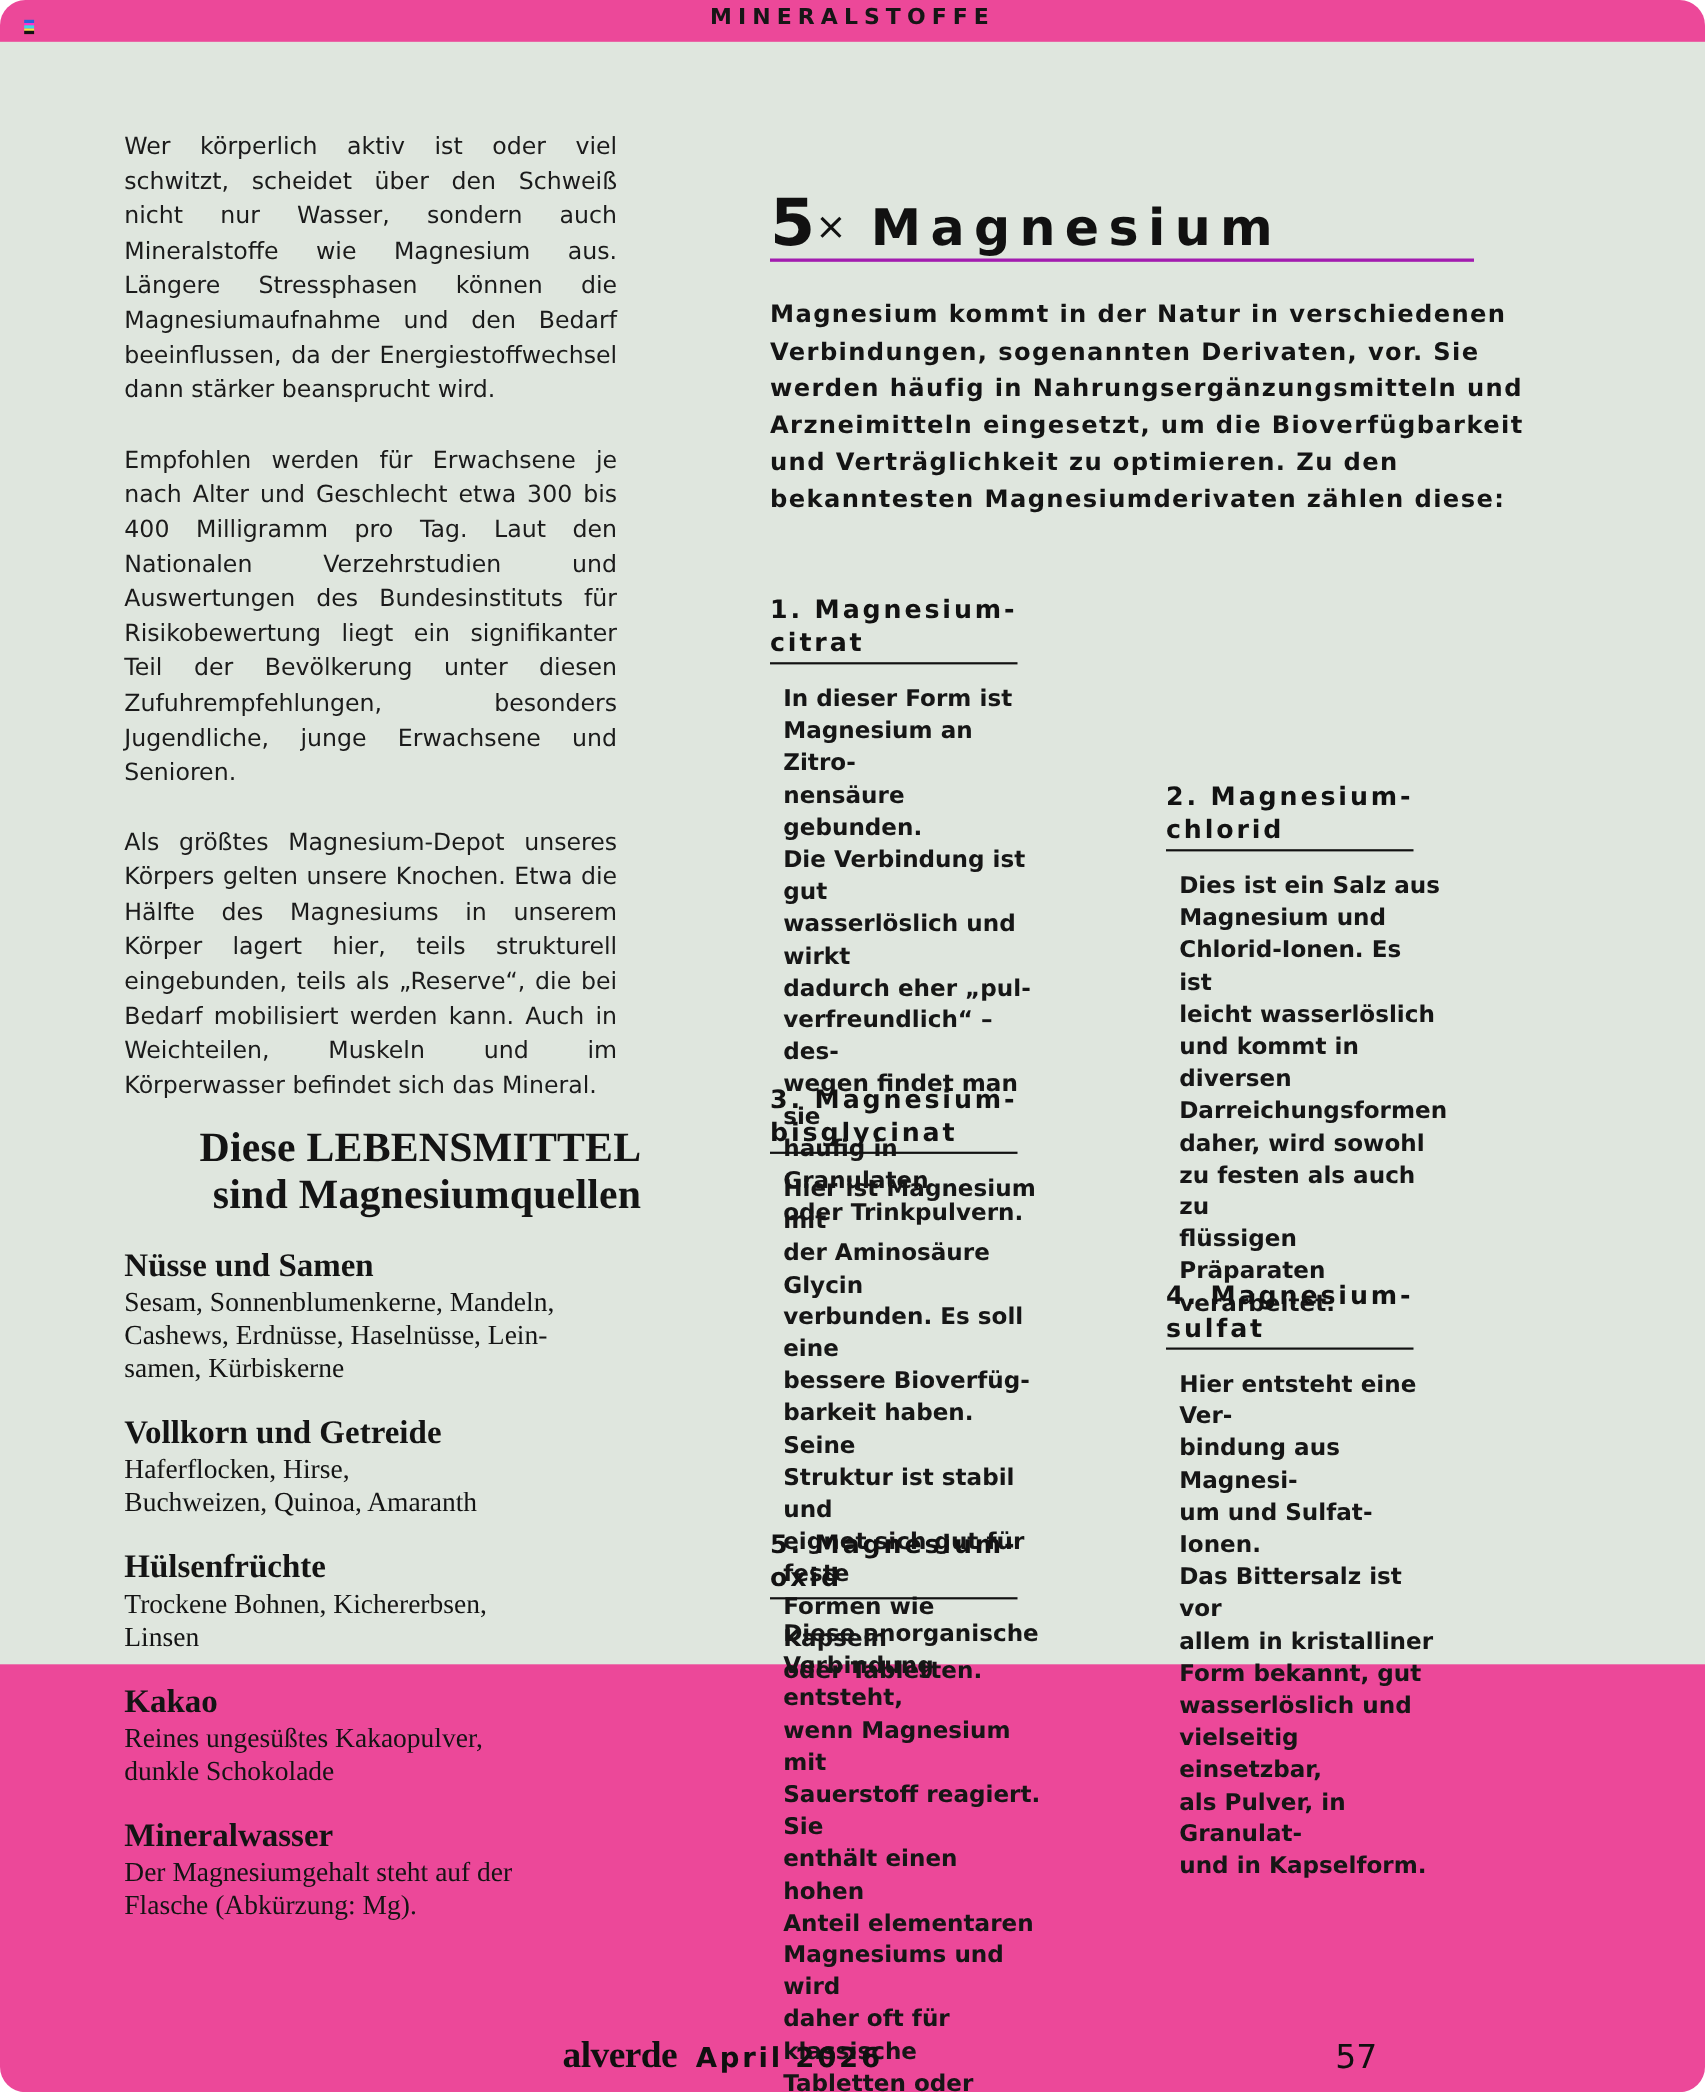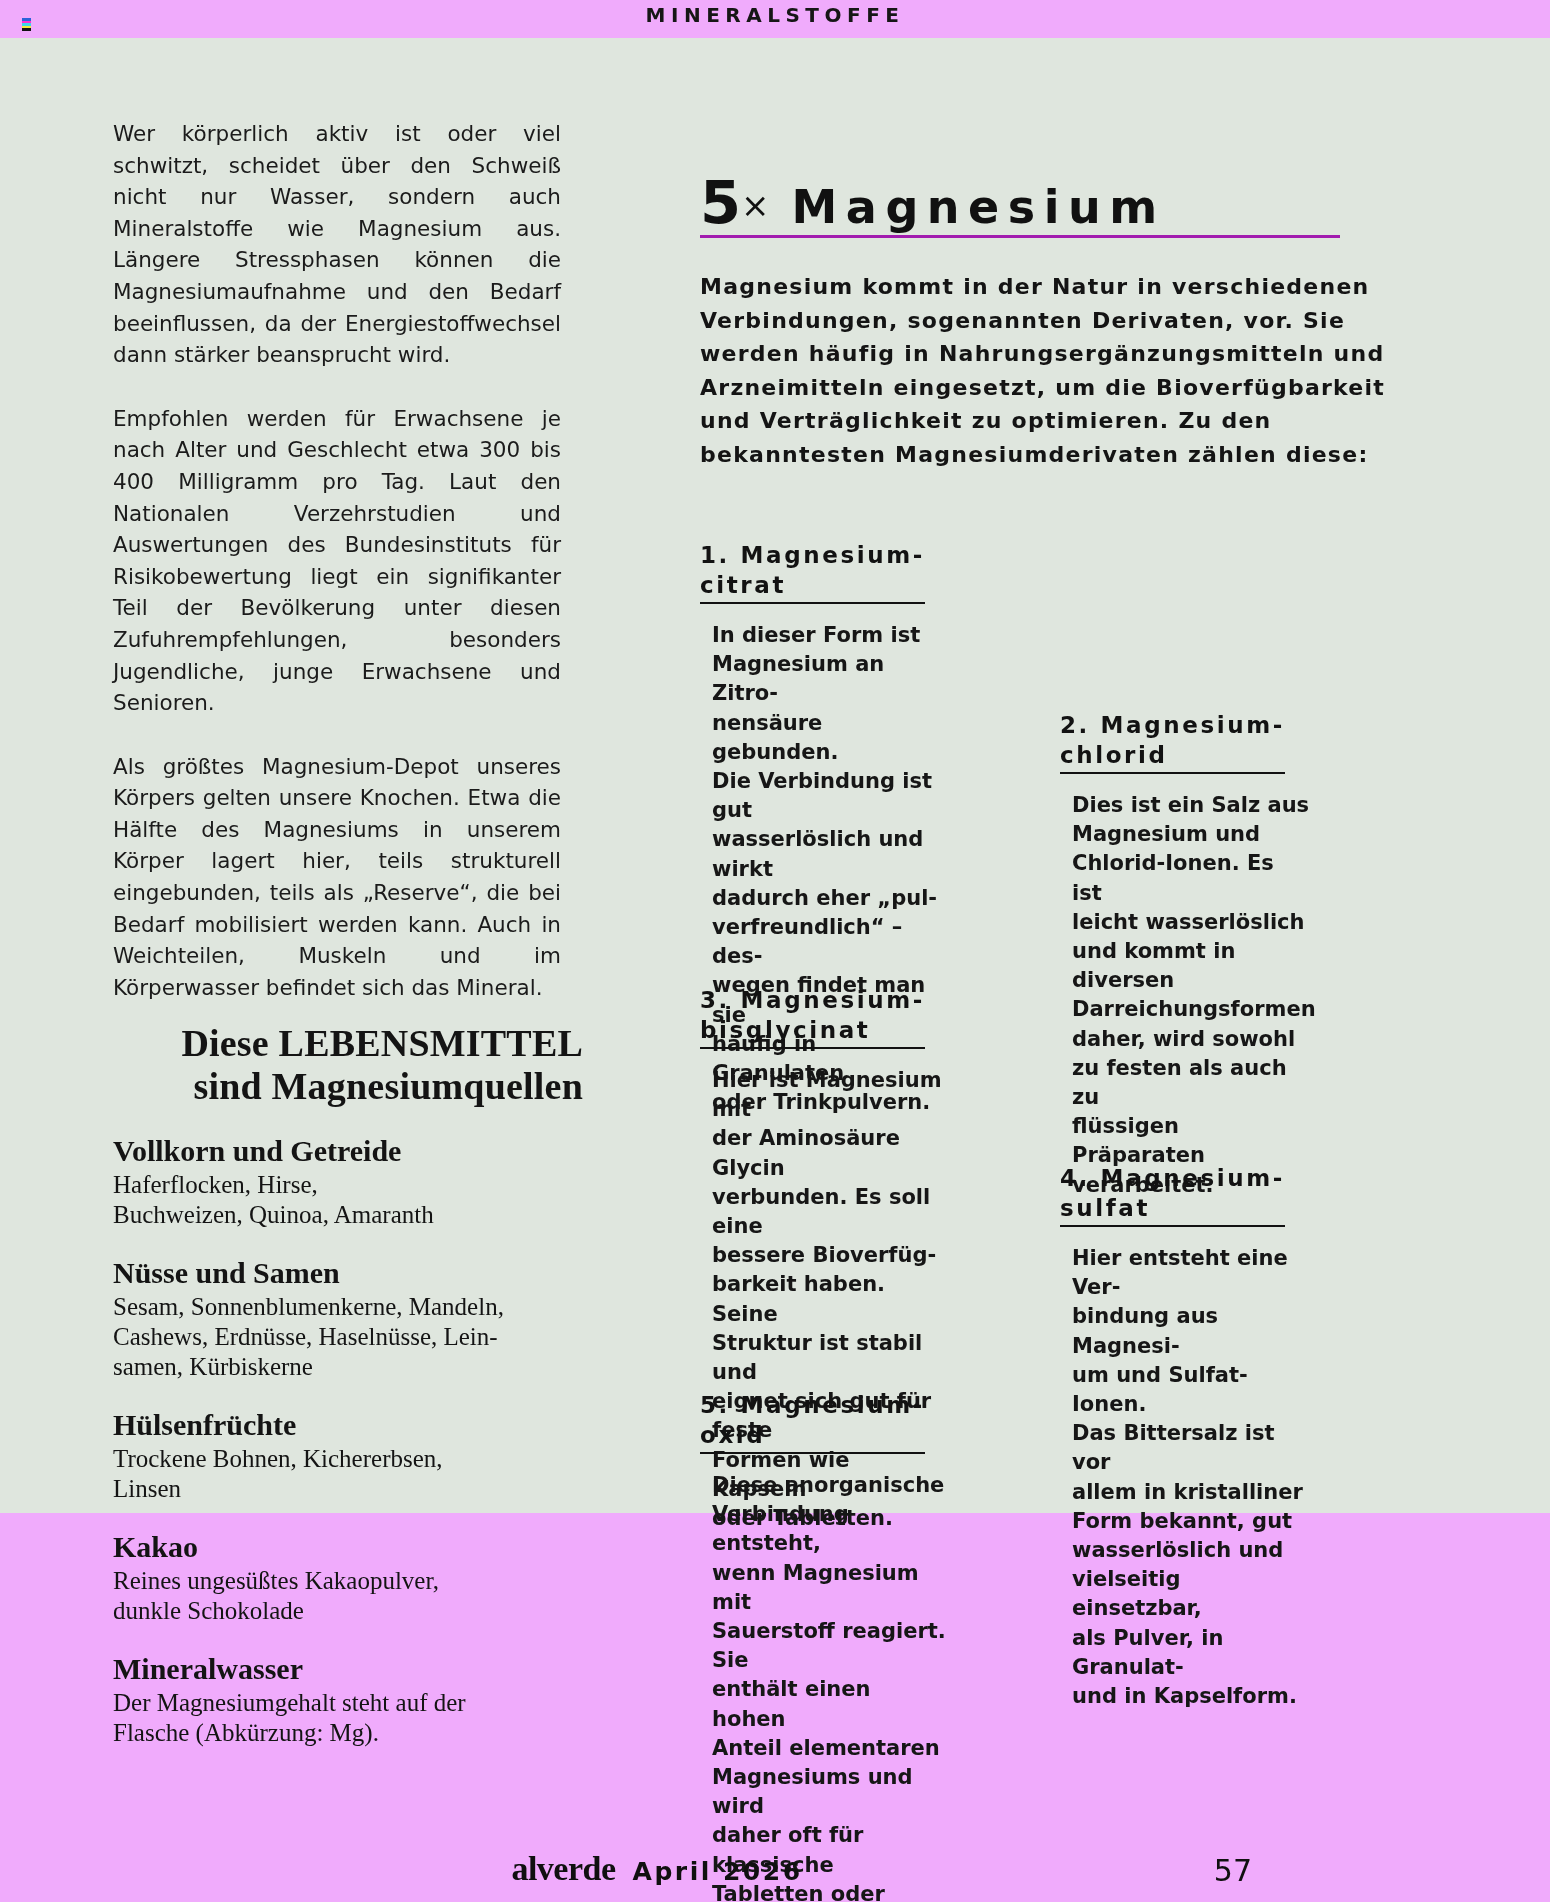--- a/index.html
+++ b/index.html
@@ -12,21 +12,22 @@
     background: #ffffff;
     font-family: "DejaVu Sans", sans-serif;
     overflow: hidden;
     position: relative;
   }
 
   
   #page {
     position: absolute;
     inset: 0;
-    background: #f0abfc;
+    background: #ec4899;
+    border-radius: 23px;
   }
   #tint {
     position: absolute;
     left: 0;
     top: 38px;
     width: 1550px;
     height: 1475px;
     background: #dfe6de;
   }
 
@@ -257,30 +258,30 @@
     <p class="runtext">Wer körperlich aktiv ist oder viel schwitzt, scheidet über den Schweiß nicht nur Wasser, sondern auch Mineralstoffe wie Magnesium aus. Längere Stressphasen können die Magnesiumaufnahme und den Bedarf beeinflussen, da der Energiestoffwechsel dann stärker beansprucht wird.</p>
     <p class="runtext">Empfohlen werden für Erwachsene je nach Alter und Geschlecht etwa 300 bis 400 Milligramm pro Tag. Laut den Nationalen Verzehrstudien und Auswertungen des Bundesinstituts für Risikobewertung liegt ein signifikanter Teil der Bevölkerung unter diesen Zufuhrempfehlungen, besonders Jugendliche, junge Erwachsene und Senioren.</p>
     <p class="runtext">Als größtes Magnesium-Depot unseres Körpers gelten unsere Knochen. Etwa die Hälfte des Magnesiums in unserem Körper lagert hier, teils strukturell eingebunden, teils als „Reserve“, die bei Bedarf mobilisiert werden kann. Auch in Weichteilen, Muskeln und im Körperwasser befindet sich das Mineral.</p>
   </div>
 
   <div id="foods">
     <h2 style="white-space:pre-line">Diese LEBENSMITTEL
 sind Magnesiumquellen</h2>
 
     <div class="food-group">
-      <p class="food-head">Vollkorn und Getreide</p>
-      <p class="food-body">Haferflocken, Hirse,
-Buchweizen, Quinoa, Amaranth</p>
-    </div>
-
-    <div class="food-group">
       <p class="food-head">Nüsse und Samen</p>
       <p class="food-body">Sesam, Sonnenblumenkerne, Mandeln,
 Cashews, Erdnüsse, Haselnüsse, Lein-
 samen, Kürbiskerne</p>
+    </div>
+
+    <div class="food-group">
+      <p class="food-head">Vollkorn und Getreide</p>
+      <p class="food-body">Haferflocken, Hirse,
+Buchweizen, Quinoa, Amaranth</p>
     </div>
 
     <div class="food-group">
       <p class="food-head">Hülsenfrüchte</p>
       <p class="food-body">Trockene Bohnen, Kichererbsen,
 Linsen</p>
     </div>
 
     <div class="food-group">
       <p class="food-head">Kakao</p>

